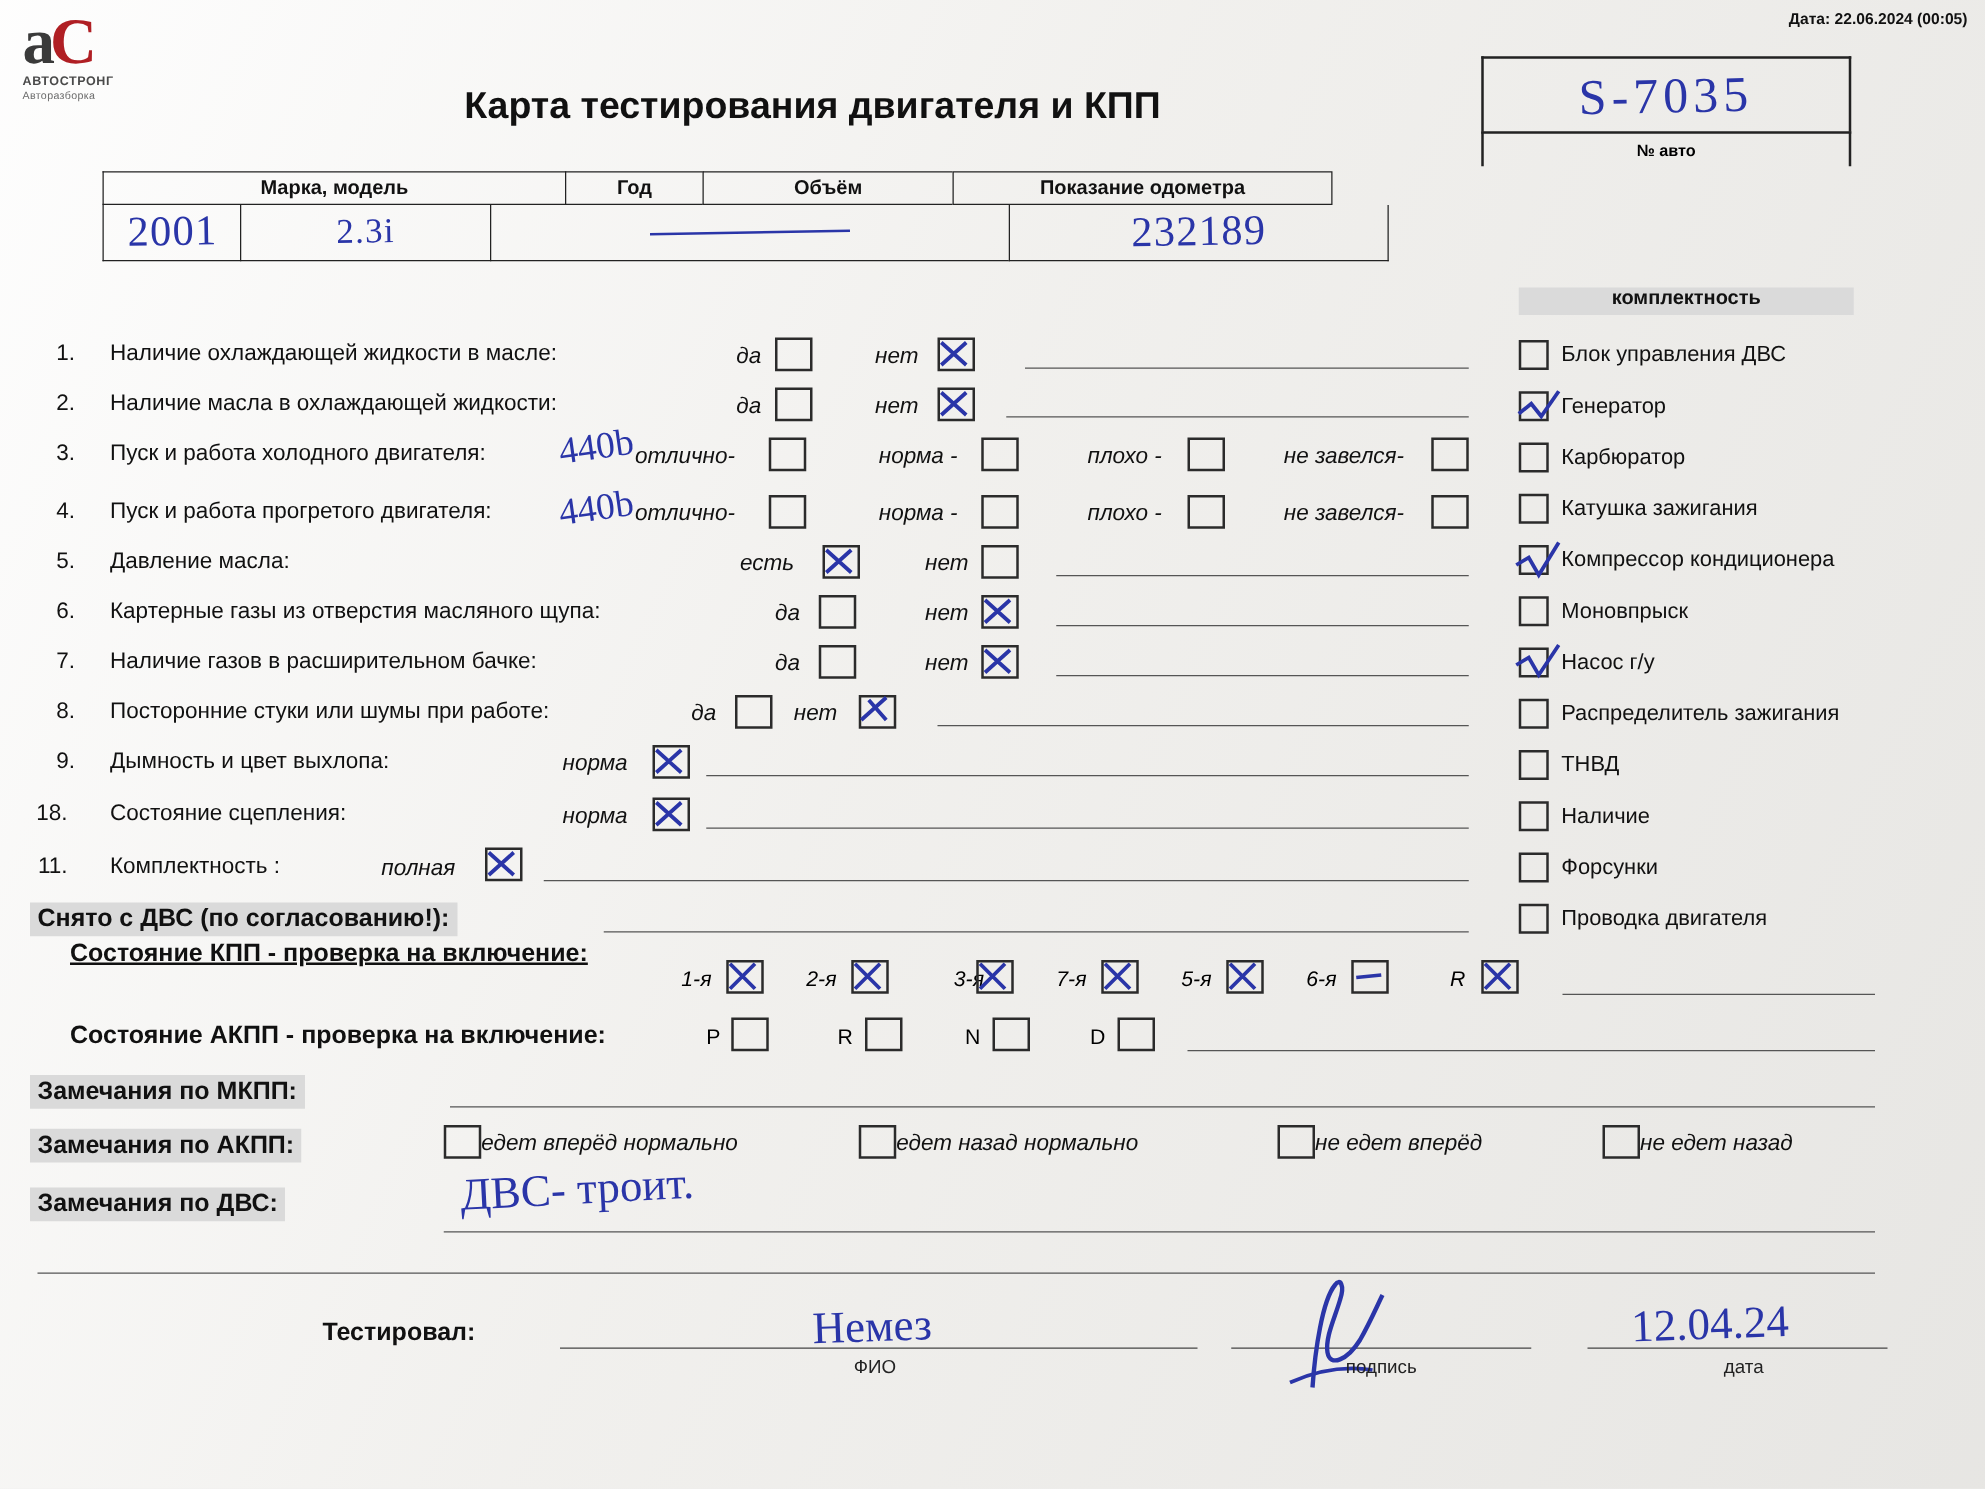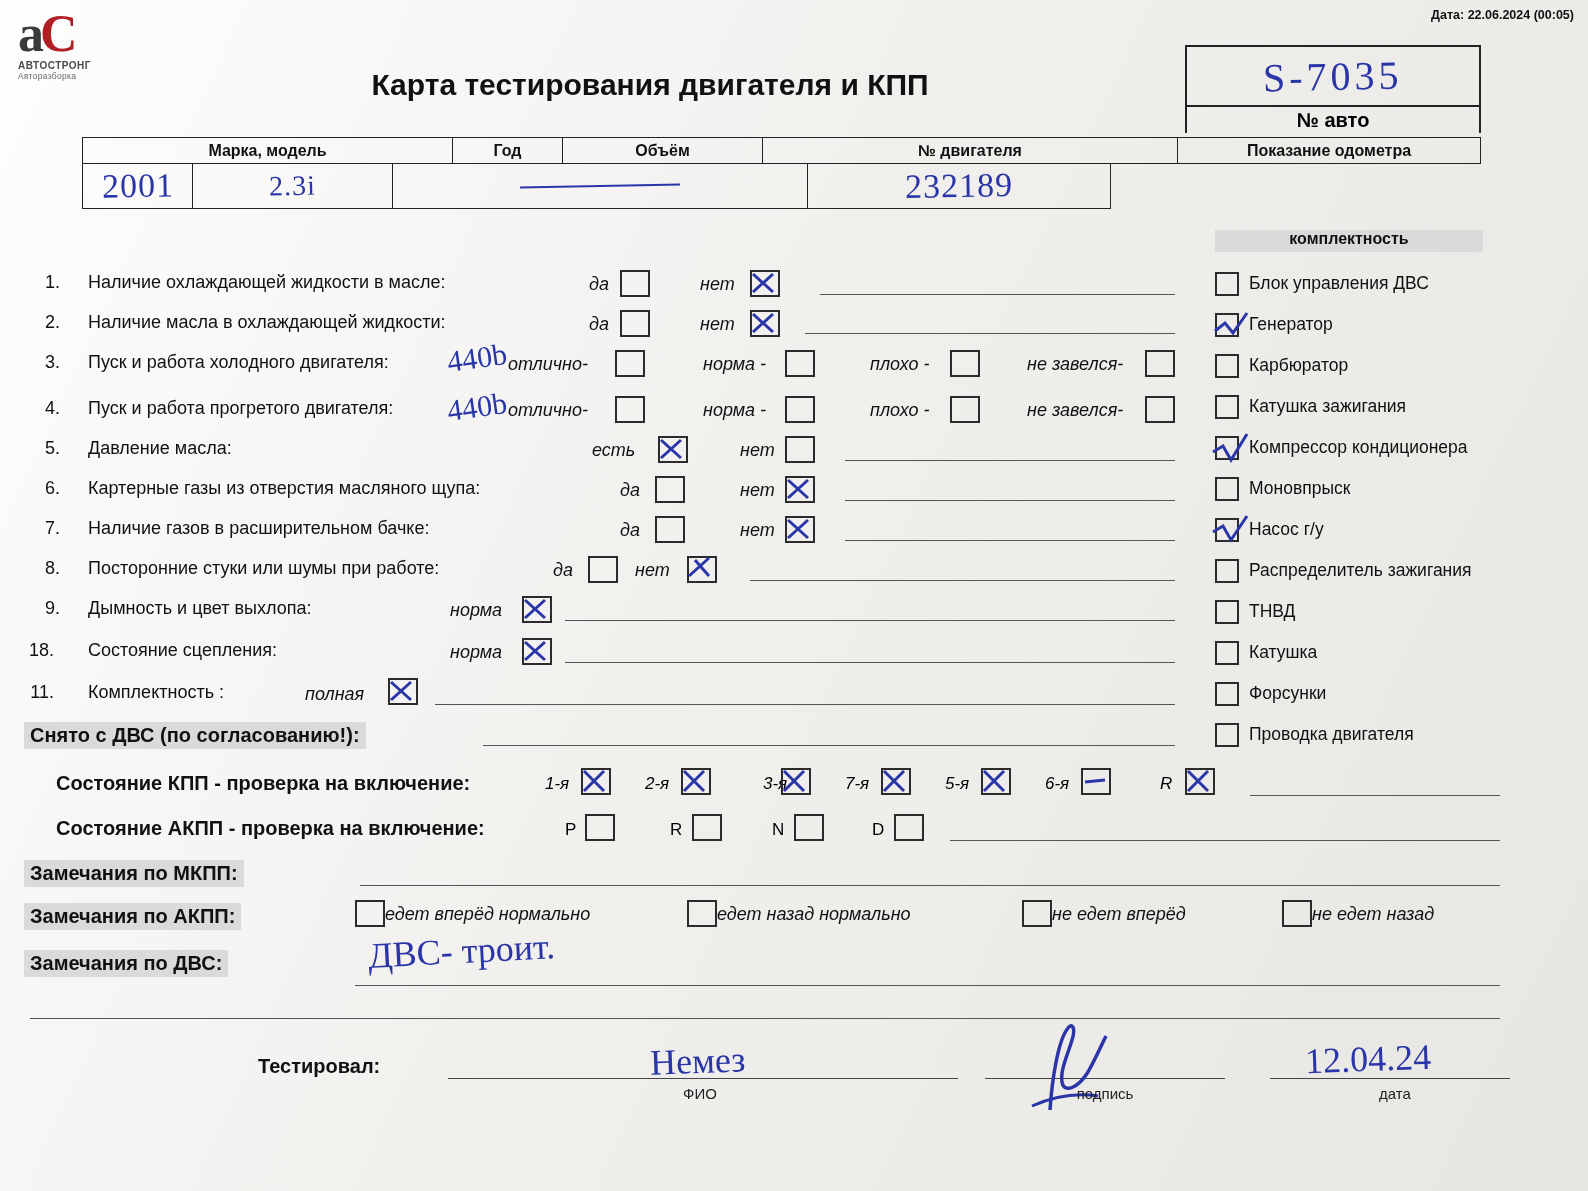--- a/index.html
+++ b/index.html
@@ -44,21 +44,21 @@
     display:flex; align-items:center; justify-content:center;
   }
   .autobox .numval {
     font-family:"Liberation Serif", serif;
     font-size:40px; color:#2a35a8; letter-spacing:4px;
     transform:rotate(-1.2deg);
   }
   .autobox .cap {
     height:26px; border:2px solid #222; border-bottom:none;
     display:flex; align-items:center; justify-content:center;
-    font-size:20px; font-weight:bold;
+    font-size:13px; font-weight:bold;
   }
 
   
   .hdr { position:absolute; left:82px; top:137px; width:1399px; }
   .hdr .row { display:flex; }
   .hdr .cell {
     border:1px solid #222; border-right:none;
     box-sizing:border-box;
     display:flex; align-items:center; justify-content:center;
     font-size:16px; font-weight:bold; color:#111;
@@ -151,21 +151,20 @@
       <span class="numval">S-7035</span>
     </div>
     <div class="cap">№ авто</div>
   </div>
 
   <div class="hdr">
     <div class="row head">
       <div class="cell c-mark">Марка, модель</div>
       <div class="cell c-year">Год</div>
       <div class="cell c-vol">Объём</div>
-      <div class="cell c-eng">№ двигателя</div>
       <div class="cell c-odo last">Показание одометра</div>
     </div>
     <div class="row vals">
       <div class="cell c-year">
           <span class="hw">2001</span>
         </div>
       <div class="cell c-vol">
           <span class="hw small">2.3i</span>
         </div>
       <div class="cell c-eng">
@@ -228,21 +227,21 @@
     <div class="item">
       <span class="box"></span>
       <span class="lbl">Распределитель зажигания</span>
     </div>
     <div class="item">
       <span class="box"></span>
       <span class="lbl">ТНВД</span>
     </div>
     <div class="item">
       <span class="box"></span>
-      <span class="lbl">Катушка</span>
+      <span class="lbl">Наличие</span>
     </div>
     <div class="item">
       <span class="box"></span>
       <span class="lbl">Форсунки</span>
     </div>
     <div class="item">
       <span class="box"></span>
       <span class="lbl">Проводка двигателя</span>
     </div>
   </div>
@@ -387,21 +386,21 @@
       <svg width="40" height="40" viewBox="0 0 40 40">
           <path d="M7 10 L27 28 M27 10 L7 28" stroke="#2a35a8" stroke-width="3" fill="none"></path>
         </svg>
     </span>
   </div>
   <div class="uline" style="left:435px; top:704px; width:740px;"></div>
 
   <div class="secthead hl" style="left:24px; top:722px; padding:2px 6px;">Снято с ДВС (по согласованию!):</div>
   <div class="uline" style="left:483px; top:745px; width:692px;"></div>
 
-  <div class="secthead" style="left:56px; top:772px;">Состояние КПП - проверка на включение:</div>
+  <div class="secthead" style="left:56px; top:752px;text-decoration:underline;">Состояние КПП - проверка на включение:</div>
   <div class="kpp-item" style="left:545px; top:774px;">1-я</div>
   <div class="cbox" style="left:581px; top:768px;">
     <span class="tick">
         <svg width="40" height="40" viewBox="0 0 40 40">
           <path d="M7 9 L27 29 M27 9 L7 29" stroke="#2a35a8" stroke-width="3" fill="none"></path>
         </svg>
       </span>
   </div>
   <div class="kpp-item" style="left:645px; top:774px;">2-я</div>
   <div class="cbox" style="left:681px; top:768px;">

